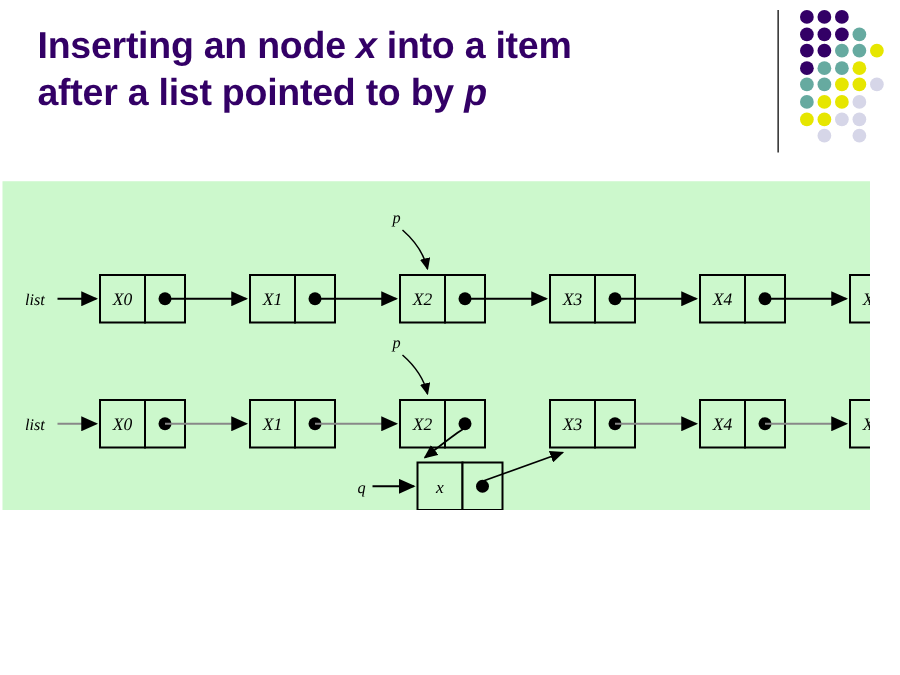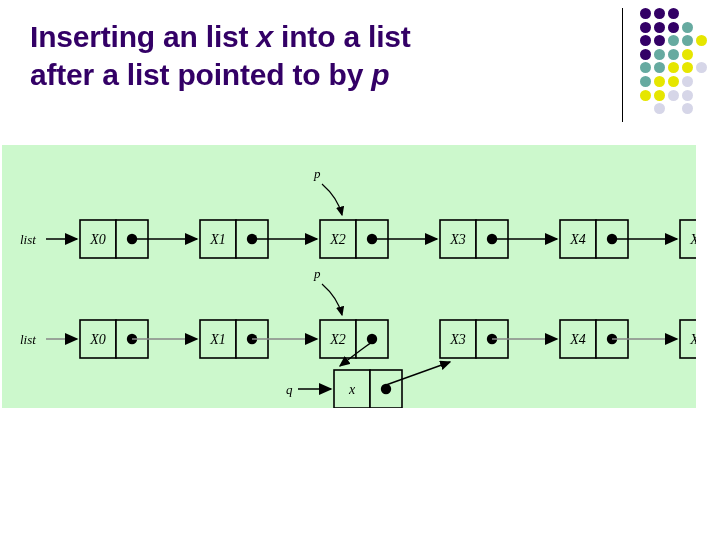--- a/index.html
+++ b/index.html
@@ -44,21 +44,21 @@
   
   svg{display:block;}
   text{font-family:"Liberation Serif",serif;font-style:italic;fill:#000;}
 </style>
 </head>
 <body>
 
 <div id="slide">
 
   <div id="title">
-    <span><span>Inserting an list </span><span class="it">x</span><span> into a list</span></span><br>
+    <span><span>Inserting an node </span><span class="it">x</span><span> into a item</span></span><br>
     <span><span>after a list pointed to by </span><span class="it">p</span></span>
   </div>
 
   <div id="divider"></div>
 
   <div id="dotgrid">
       <div class="dot" style="left: 0px; top: 0px; background: rgb(51, 0, 102);"></div>
       <div class="dot" style="left: 14px; top: 0px; background: rgb(51, 0, 102);"></div>
       <div class="dot" style="left: 28px; top: 0px; background: rgb(51, 0, 102);"></div>
       <div class="dot" style="left: 0px; top: 13.6px; background: rgb(51, 0, 102);"></div>

